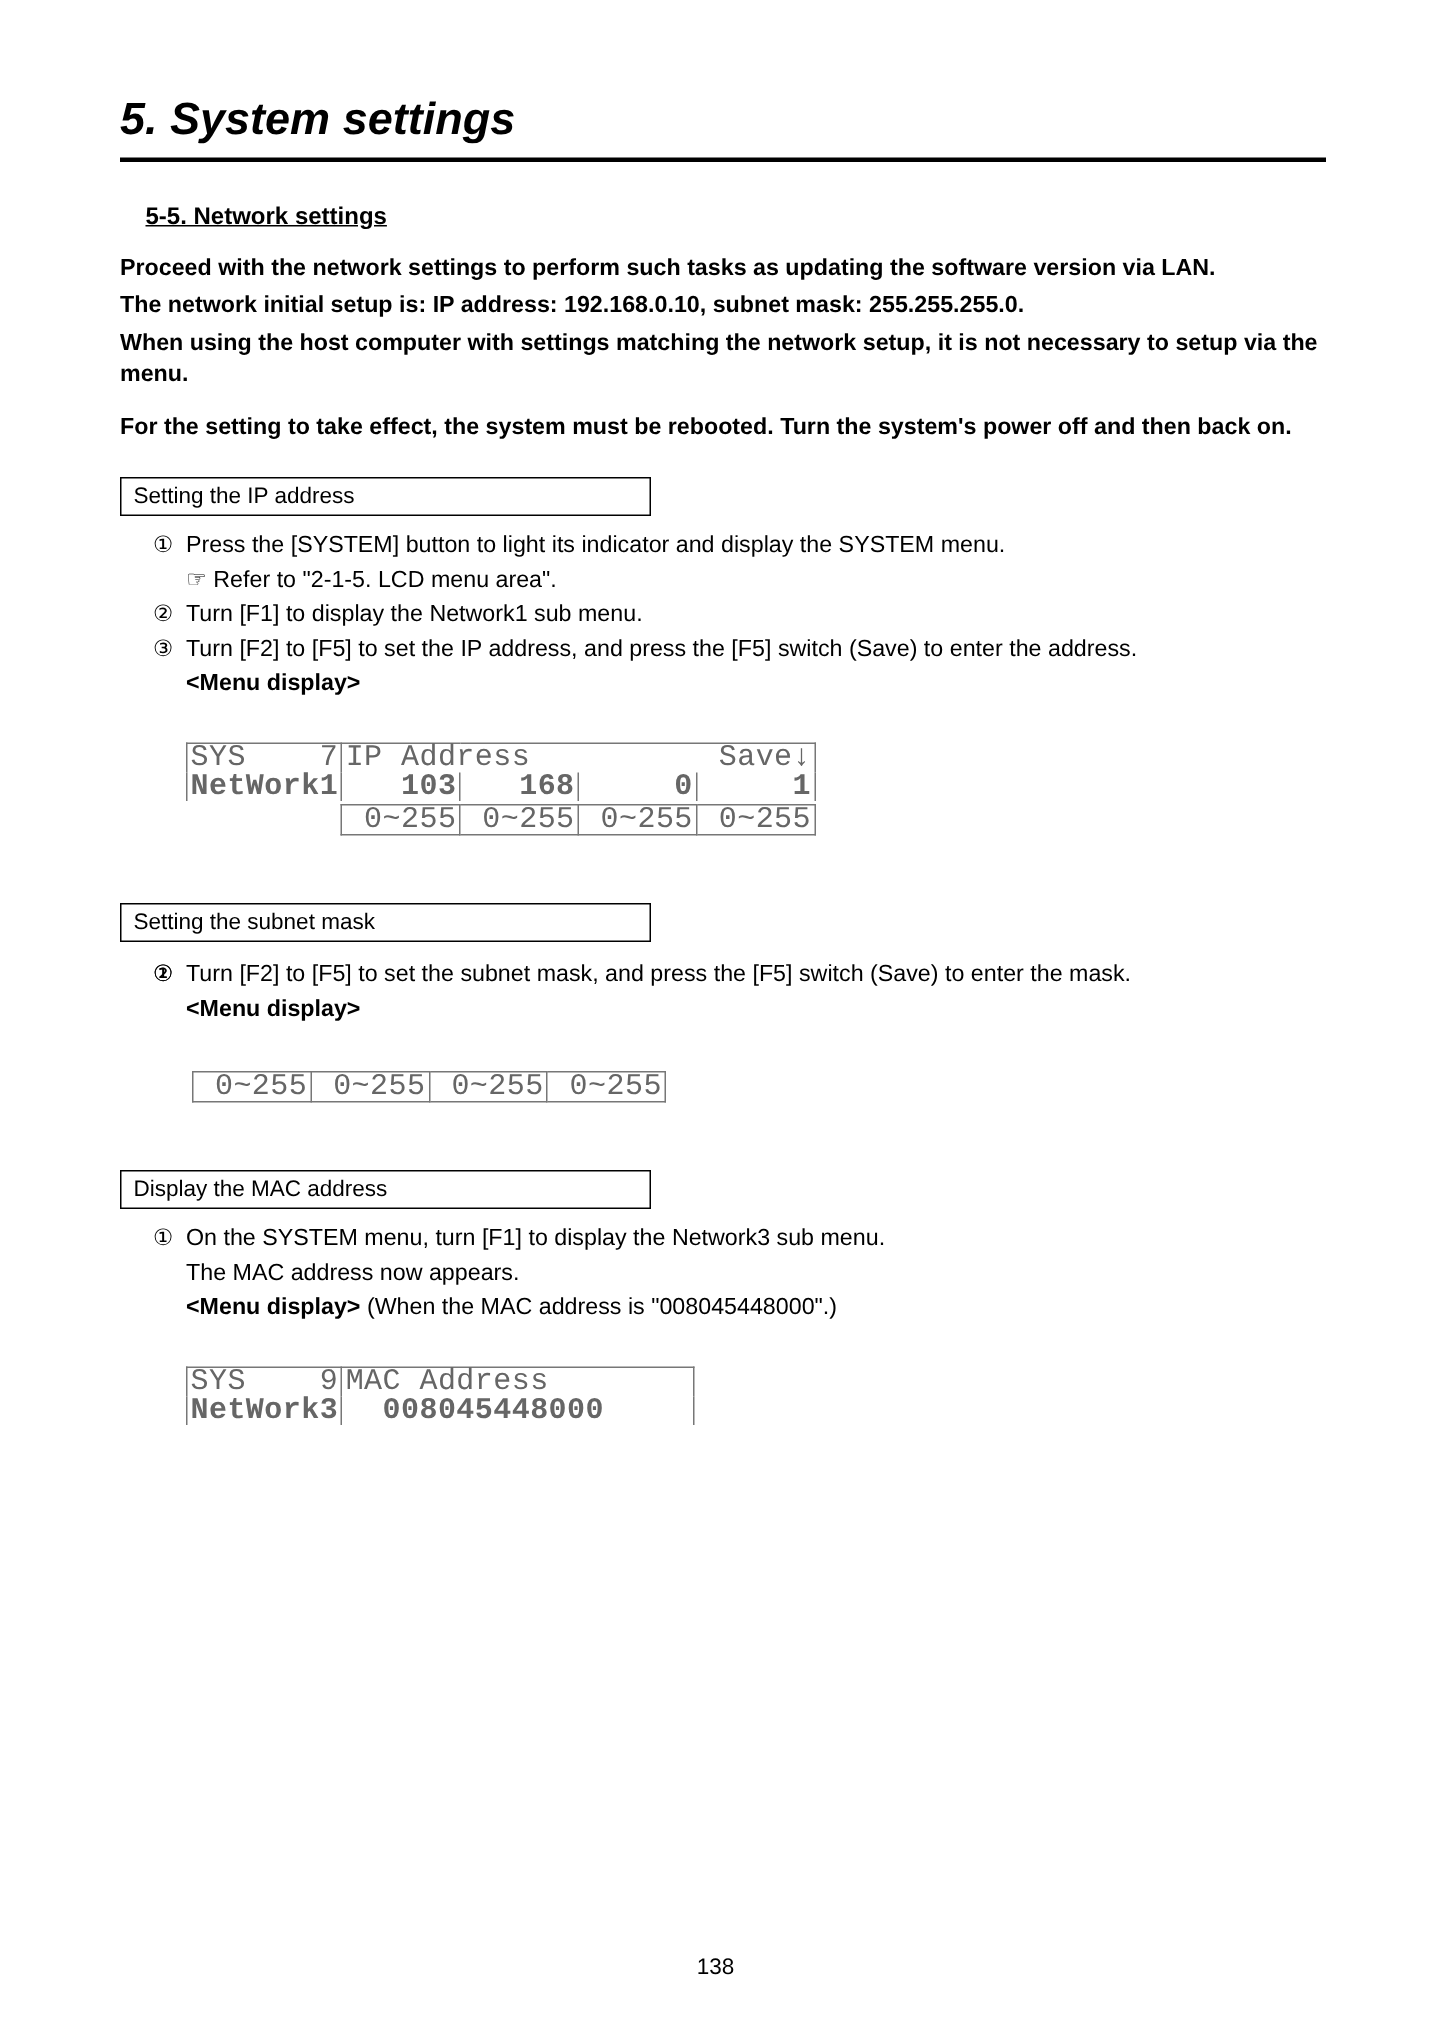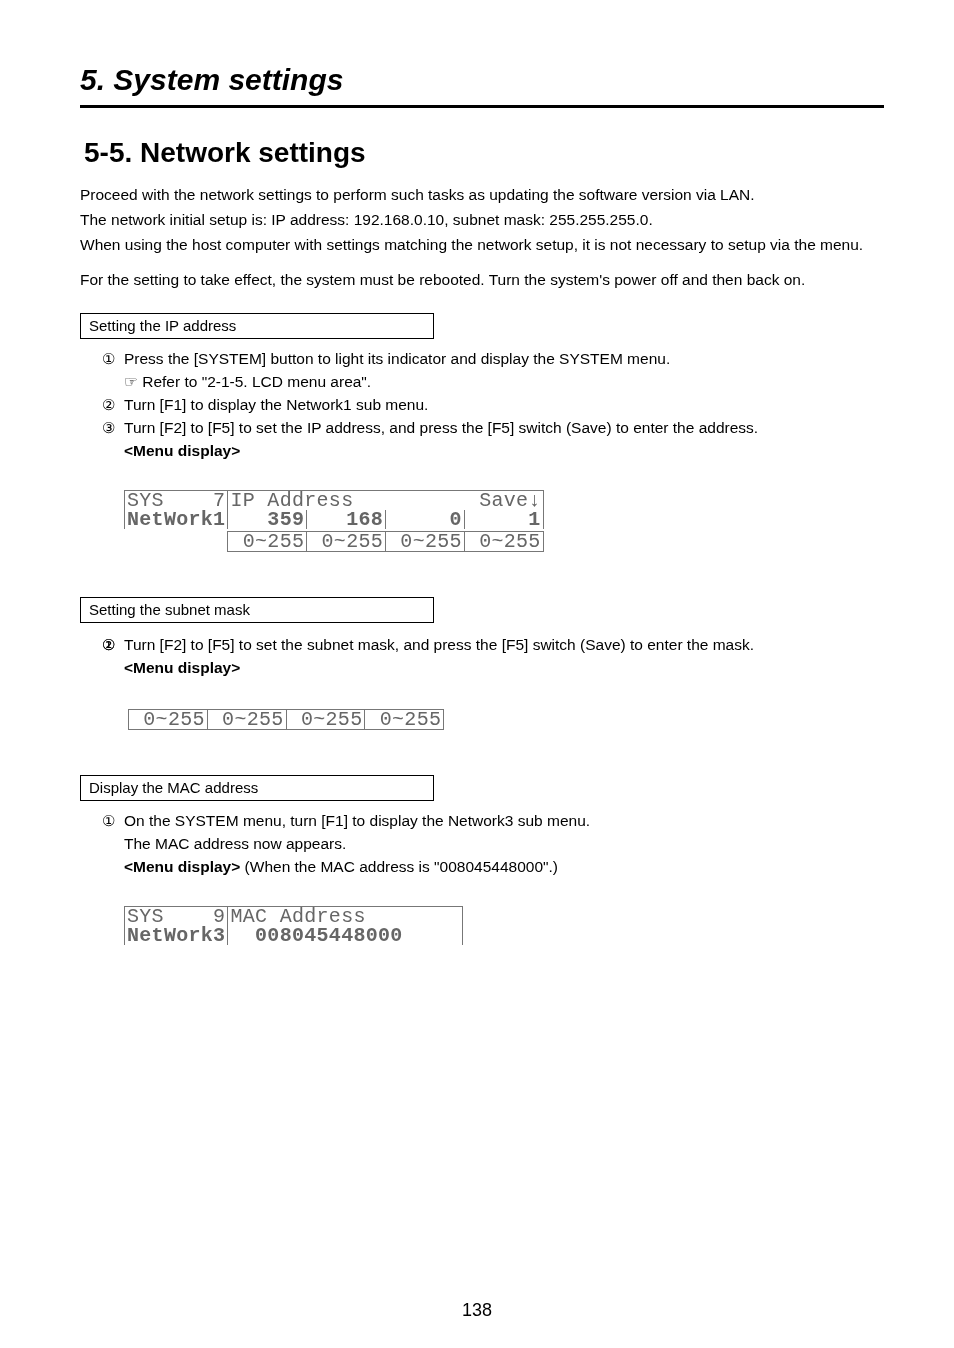--- a/index.html
+++ b/index.html
@@ -14,25 +14,26 @@
   }
   .chapter-title {
     font-size: 30px;
     font-weight: bold;
     font-style: italic;
     border-bottom: 3px solid #000;
     padding-bottom: 4px;
     margin-bottom: 26px;
   }
   h2.section-title {
-    font-size: 28px;
-    font-weight: bold;
-    margin: 0 0 14px 4px;
-  }
-  p { margin: 0 0 4px 0; }
+    font-size: 16px;
+    font-weight: bold;
+    margin: 0 0 14px 17px;
+    text-decoration: underline;
+  }
+  p { margin: 0 0 4px 0; font-weight: bold; }
   .space { height: 10px; }
   .boxed-heading {
     display: inline-block;
     border: 1px solid #000;
     padding: 2px 8px;
     font-weight: normal;
     width: 354px;
     box-sizing: border-box;
     margin-bottom: 10px;
     margin-top: 18px;
@@ -91,21 +92,21 @@
     height: 2px;
     line-height: 2px;
     padding:0;
   }
   .page-num {
     text-align: center;
     position: fixed;
     bottom: 26px;
     left: 0;
     width: 954px;
-    font-size: 18px;
+    font-size: 15px;
   }
 </style>
 </head>
 <body>
 
 
 
 <div class="chapter-title">5. System settings</div>
 
 <h2 class="section-title">5-5. Network settings</h2>
@@ -141,21 +142,21 @@
 
 <div class="lcd-box">
 <table class="lcd-table">
   <tbody><tr class="row1">
     <td>SYS    7</td>
     <td colspan="3" style="border-right:none;">IP Address      </td>
     <td style="border-left:none;text-align:right;"> Save↓</td>
   </tr>
   <tr class="row2">
     <td>NetWork1</td>
-    <td style="text-align:right;">   359</td>
+    <td style="text-align:right;">   103</td>
     <td style="text-align:right;">   168</td>
     <td style="text-align:right;">     0</td>
     <td style="text-align:right;">     1</td>
   </tr>
   <tr class="gap-row"><td colspan="5"></td></tr>
   <tr>
     <td style="border:none;"></td>
     <td style="text-align:right;"> 0~255</td>
     <td style="text-align:right;"> 0~255</td>
     <td style="text-align:right;"> 0~255</td>

